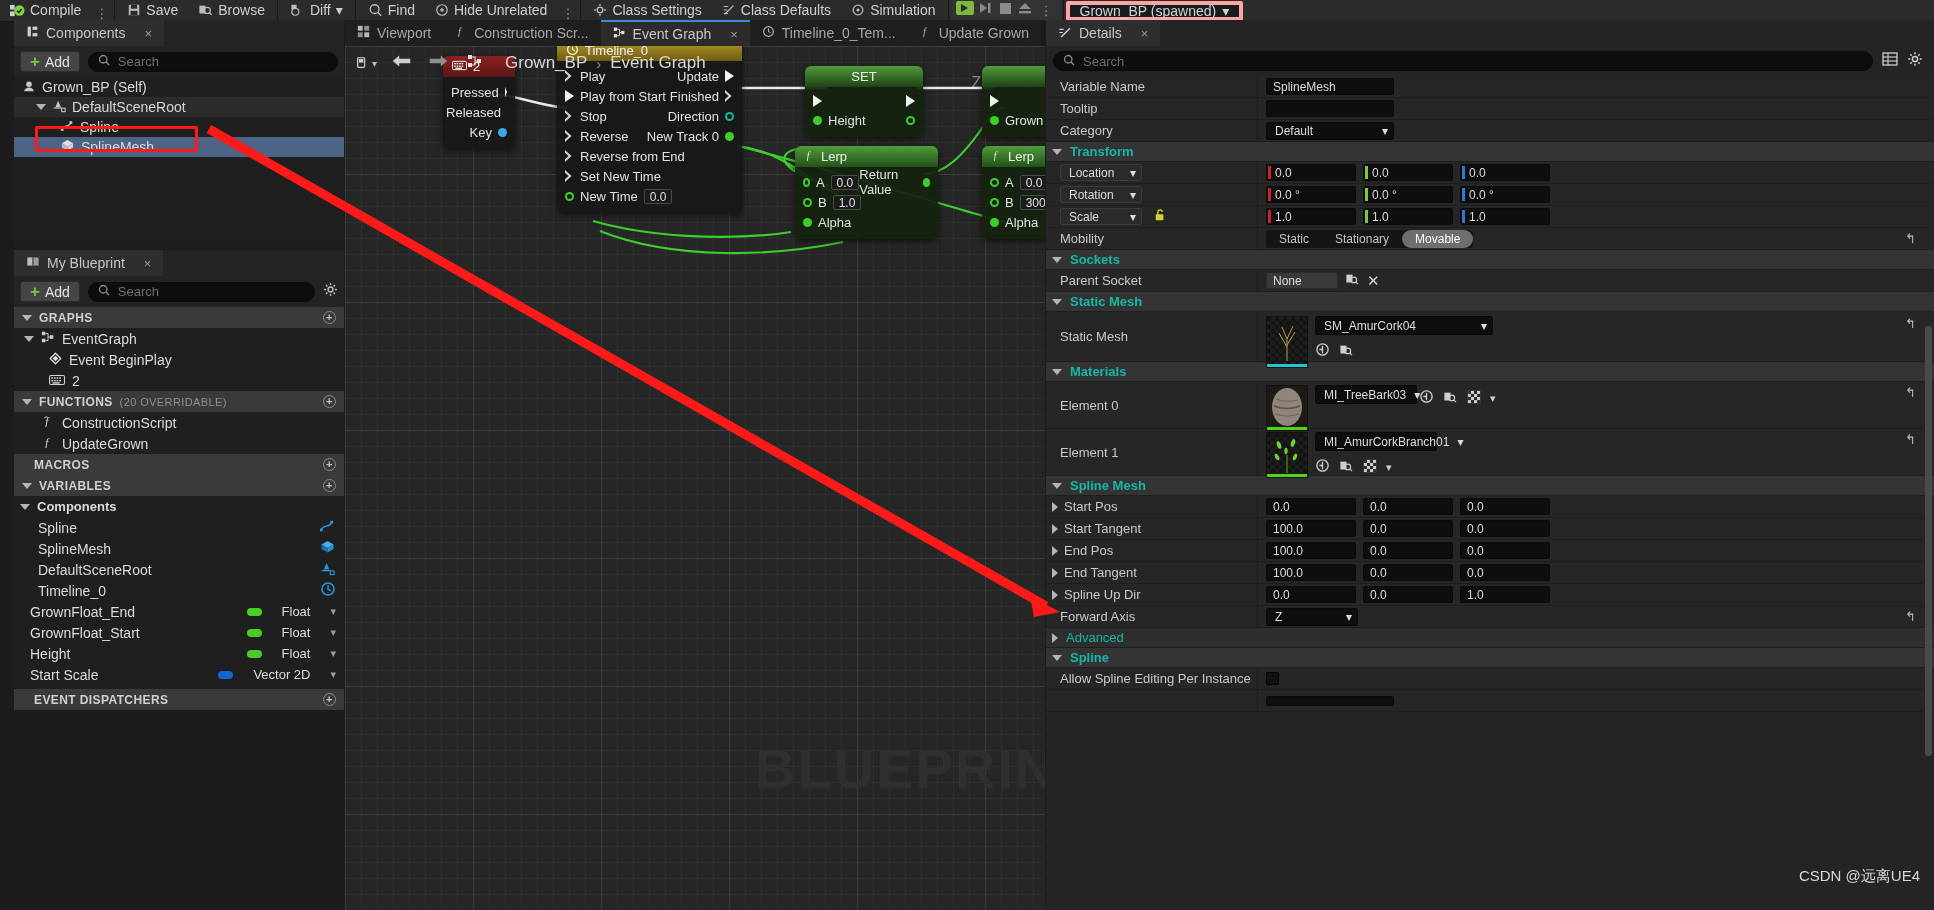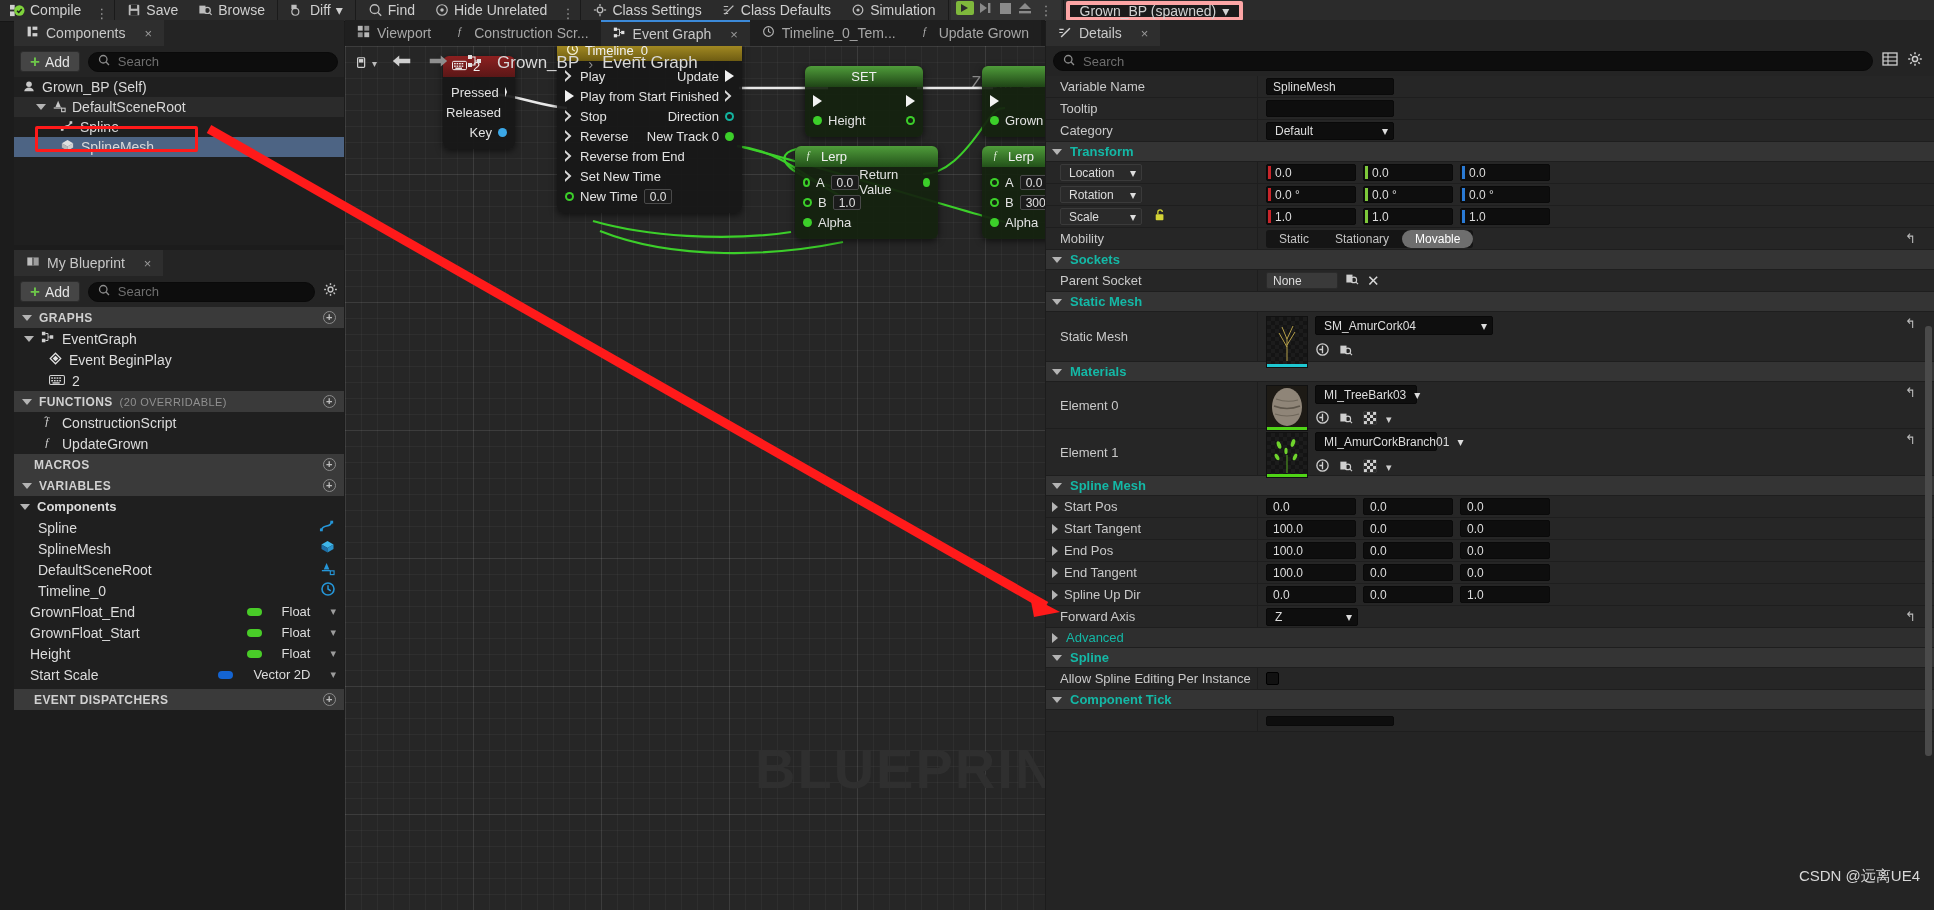--- a/index.html
+++ b/index.html
@@ -98,21 +98,21 @@
   
   #graph-area {
     position: absolute; left: 345px; top: 20px; width: 700px; height: 890px;
     background: #262626;
   }
   #graph-tabs { display:flex; height:26px; background:#1a1a1a; }
   #graph-toolbar {
     position:relative; height:34px; display:flex; align-items:center; gap:14px;
     padding: 0 10px; background: transparent; z-index: 4;
   }
-  .bcrumb { font-size: 17px; color: #d8d8d8; display:flex; align-items:center; gap:9px; }
+  .bcrumb { font-size: 17px; color: #d8d8d8; display:flex; align-items:center; gap:9px;margin-left:8px; }
   .bcrumb .sep { color:#8f8f8f; font-size: 15px; }
   #graph-canvas {
     position:absolute; left:0; top:26px; width:700px; height:864px;
     background-color:#262626;
     background-image:
       linear-gradient(to right, rgba(255,255,255,.035) 1px, transparent 1px),
       linear-gradient(to bottom, rgba(255,255,255,.035) 1px, transparent 1px),
       linear-gradient(to right, rgba(255,255,255,.07) 1px, transparent 1px),
       linear-gradient(to bottom, rgba(255,255,255,.07) 1px, transparent 1px);
     background-size: 16px 16px, 16px 16px, 128px 128px, 128px 128px;
@@ -1138,21 +1138,21 @@
           <div class="prop-value" style="align-items:flex-start;padding-top:3px">
             <span class="thumb" style="height:46px;background:#1d1a15">
               <svg width="40" height="44" viewBox="0 0 40 44" style="position:absolute;left:0;top:0">
                   <ellipse cx="20" cy="21" rx="15" ry="19" fill="#8f8578"></ellipse>
                   <path d="M7 20q13 5 26 0" stroke="#5e564b" stroke-width="1.6" fill="none"></path>
                   <path d="M9 13q11 4 22 1" stroke="#6e665a" stroke-width="1.1" fill="none"></path>
                   <path d="M8 28q12 4 24 0" stroke="#6e665a" stroke-width="1.1" fill="none"></path>
                 </svg>
               <span class="bar" style="background:#4fd416"></span>
             </span>
-            <span style="display:flex;flex-direction:column;gap:2px">
+            <span style="display:flex;flex-direction:row;gap:2px">
               <span class="combo" style="width:102px;height:19px">
                 <span>MI_TreeBark03</span>
                 <span>▾</span>
               </span>
               <span class="asset-btns">
                 <span>
                   <svg width="15" height="15" viewBox="0 0 16 16">
                       <circle cx="8" cy="8" r="6" fill="none" stroke="#cfcfcf" stroke-width="1.4"></circle>
                       <path d="M8 4v8M8 8l-3.4 0" stroke="#cfcfcf" stroke-width="1.4"></path>
                     </svg>
@@ -1329,24 +1329,20 @@
           <span>Spline</span>
         </div>
 
         <div class="prop-row" style="height:22px">
           <div class="prop-label">Allow Spline Editing Per Instance</div>
           <div class="prop-value">
             <span class="checkbox"></span>
           </div>
         </div>
 
-        <div class="cat-row">
-          <span class="caret"></span>
-          <span>Component Tick</span>
-        </div>
 
 
         <div class="prop-row" style="height:22px">
           <div class="prop-label"></div>
           <div class="prop-value">
             <span class="txtfield" style="width:128px;height:10px"></span>
           </div>
         </div>
 
         <div class="scrollbar-v" style="top:250px; height:430px"></div>

